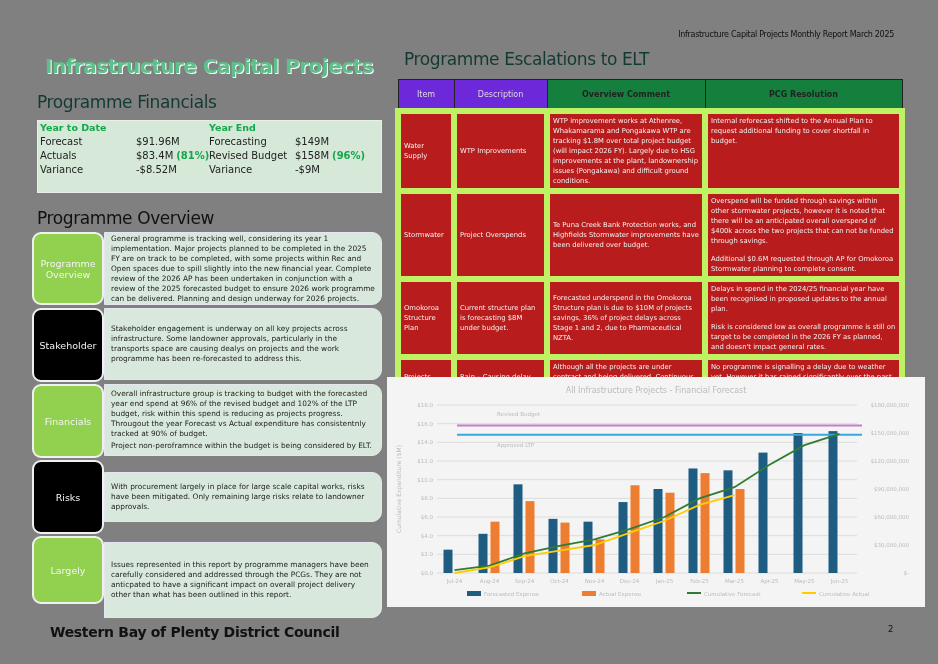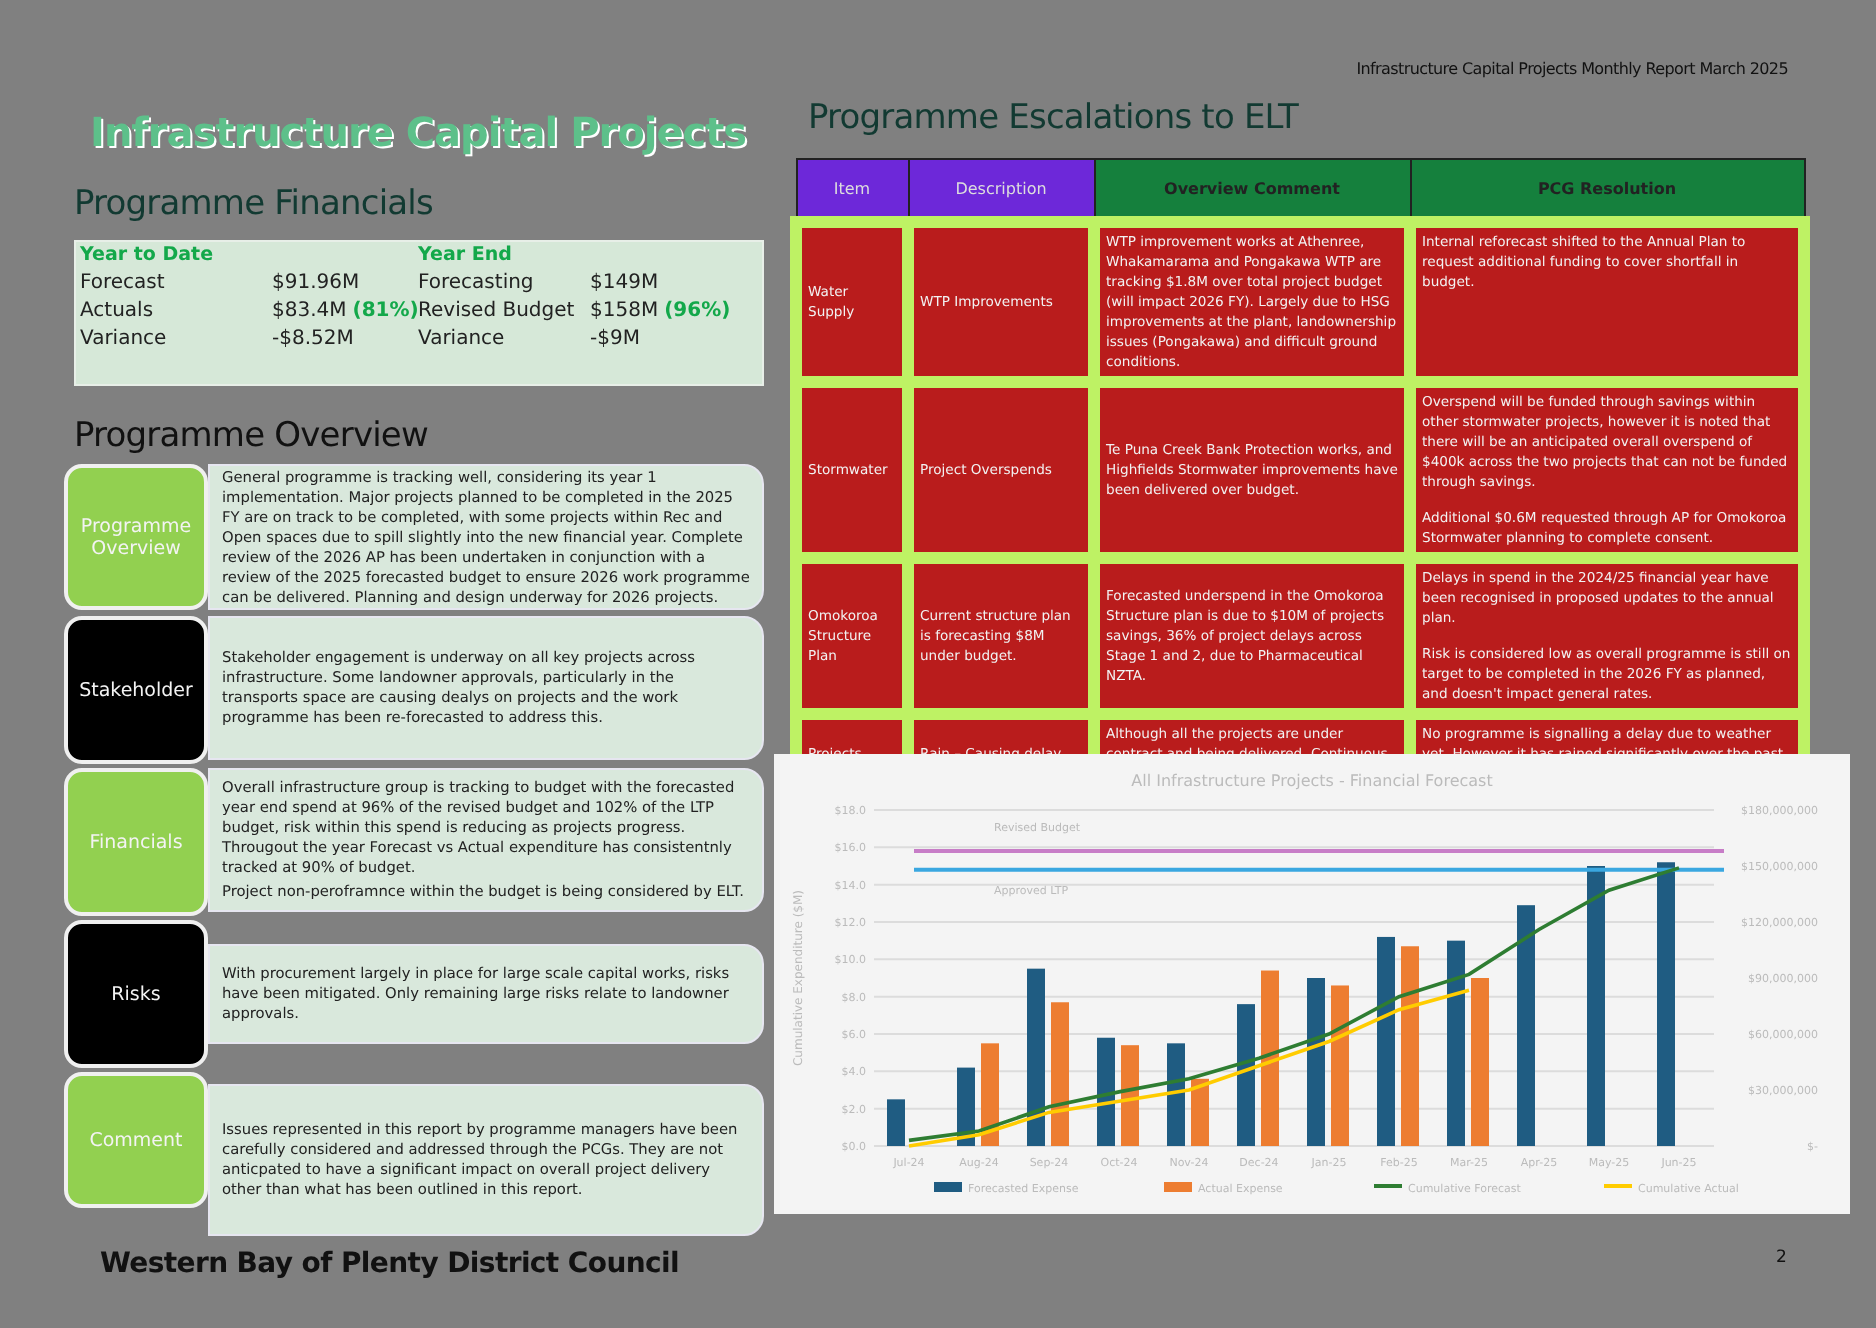--- a/index.html
+++ b/index.html
@@ -103,21 +103,21 @@
     </div>
     <div class="ov-tile amber" style="top: 460px; height: 74px;">
       <span>Risks</span>
     </div>
     <div class="ov-text" style="top: 472px; height: 50px;">
       <div>
         <div>With procurement largely in place for large scale capital works, risks have been mitigated. Only remaining large risks relate to landowner approvals.</div>
       </div>
     </div>
     <div class="ov-tile green" style="top: 536px; height: 68px;">
-      <span>Comment</span>
+      <span>Largely</span>
     </div>
     <div class="ov-text" style="top: 542px; height: 76px;">
       <div>
         <div>Issues represented in this report by programme managers have been carefully considered and addressed through the PCGs. They are not anticpated to have a significant impact on overall project delivery other than what has been outlined in this report.</div>
       </div>
     </div>
   </div>
 
 <div class="abs h2" style="left:404px;top:49px;">Programme Escalations to ELT</div>
 <table class="esc">

